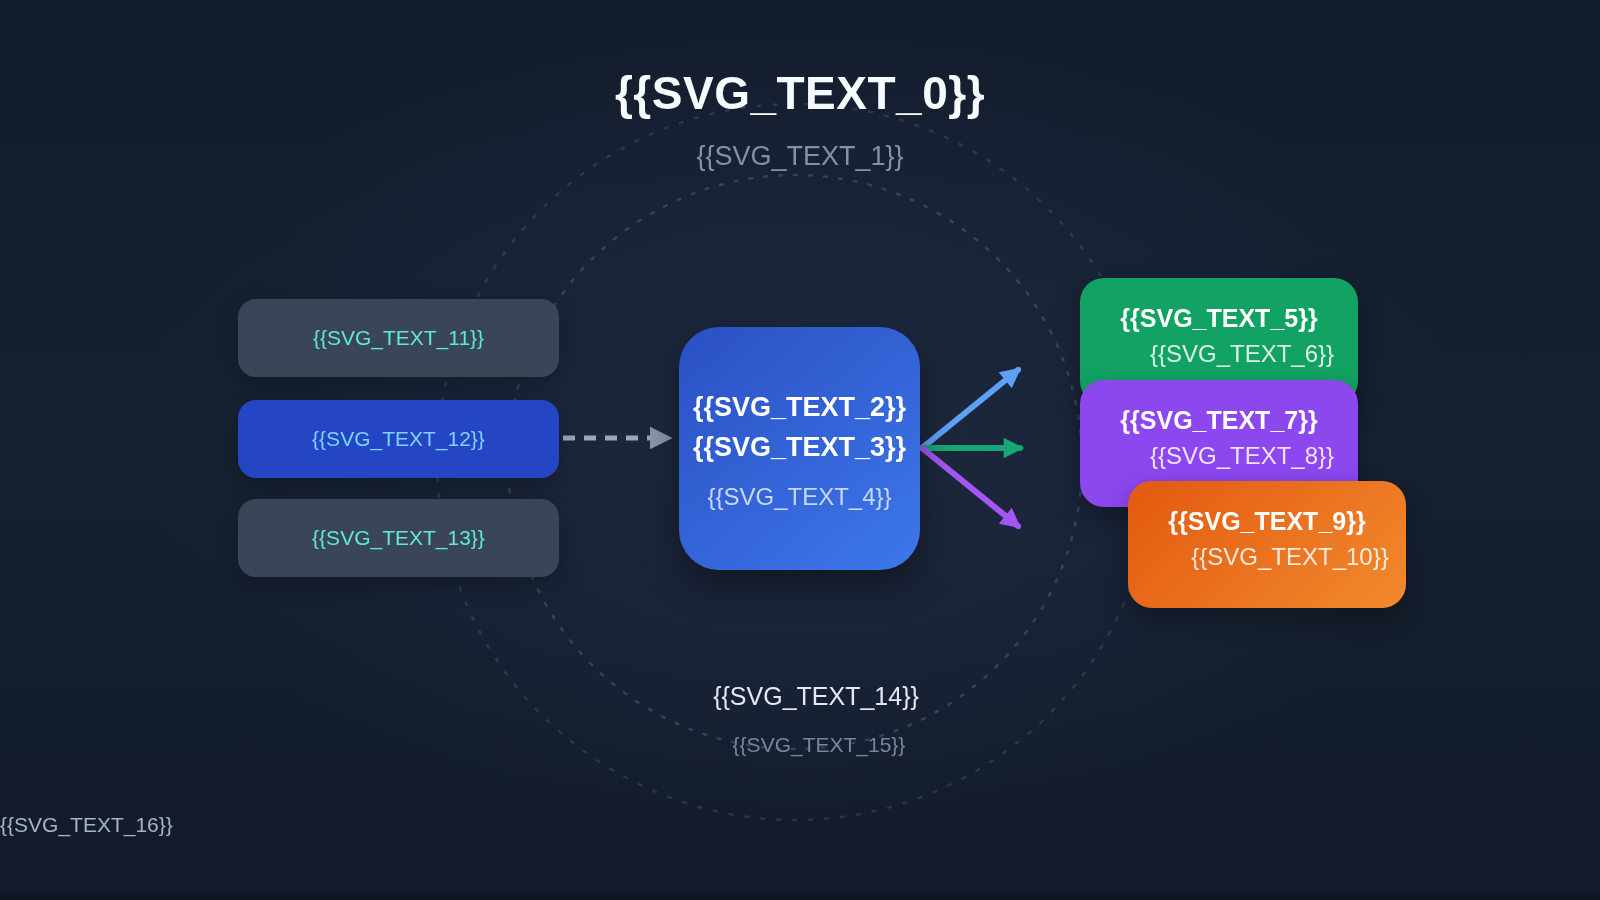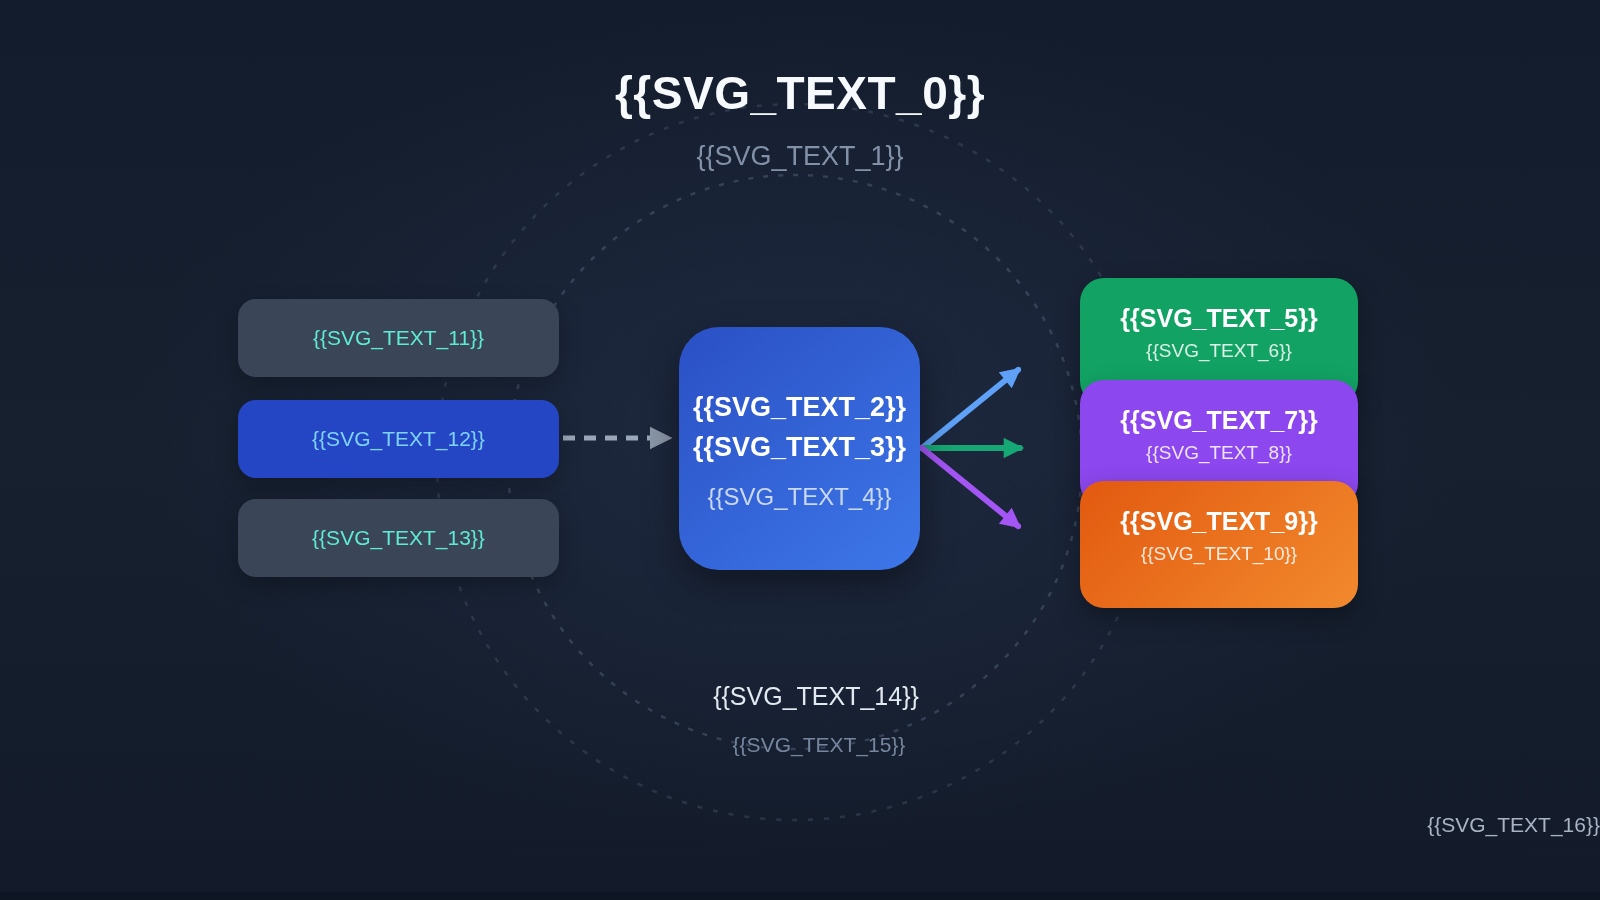--- a/index.html
+++ b/index.html
@@ -48,29 +48,29 @@
   .center-node .sub{margin-top:16px;font-size:24px;font-weight:400;color:#c9d8f3;}
 
   
   .right-node{
     left:1080px;width:278px;height:127px;border-radius:24px;
     display:flex;flex-direction:column;align-items:flex-start;
     text-align:center;color:#fff;
     box-shadow:0 10px 26px rgba(0,0,0,.3);
   }
   .right-node .rn-title{width:100%;margin-top:26px;font-size:25px;font-weight:800;}
-  .right-node .rn-sub{width:100%;margin-top:7px;font-size:19px;font-weight:400;color:rgba(255,255,255,.85);}
+  .right-node .rn-sub{width:100%;margin-top:7px;font-size:24px;font-weight:400;color:rgba(255,255,255,.85);padding-left:23px;}
   .rn-0{top:278px;background:#12a364;z-index:1;}
   .rn-1{top:380px;background:#8c47ee;z-index:2;}
-  .rn-2{top:481px;background:linear-gradient(135deg,#e2590f 0%, #f28a2e 100%);z-index:3;}
+  .rn-2{top:481px;background:linear-gradient(135deg,#e2590f 0%, #f28a2e 100%);z-index:3;margin-left:48px;}
 
   
   .footer-1{left:16px;top:682px;width:1600px;text-align:center;font-size:25px;font-weight:500;color:#e3e9f1;}
   .footer-2{left:0;top:733px;width:1600px;text-align:center;font-size:21px;font-weight:400;color:#76869e;margin-left:19px;}
-  .footer-3{left:0;top:813px;width:1600px;text-align:right;font-size:21px;font-weight:500;color:#a8b3c4;}
+  .footer-3{left:0;top:813px;width:1600px;text-align:left;font-size:21px;font-weight:500;color:#a8b3c4;}
 </style>
 </head>
 <body>
 
 <div class="stage">
 
   <svg class="layer" viewBox="0 0 1600 900">
     <defs>
       <marker id="head-gray" viewBox="0 0 10 10" refX="8" refY="5" markerUnits="strokeWidth" markerWidth="4.6" markerHeight="5.0" orient="auto">
         <path d="M0,0 L10,5 L0,10 z" fill="#8a97a8"></path>

